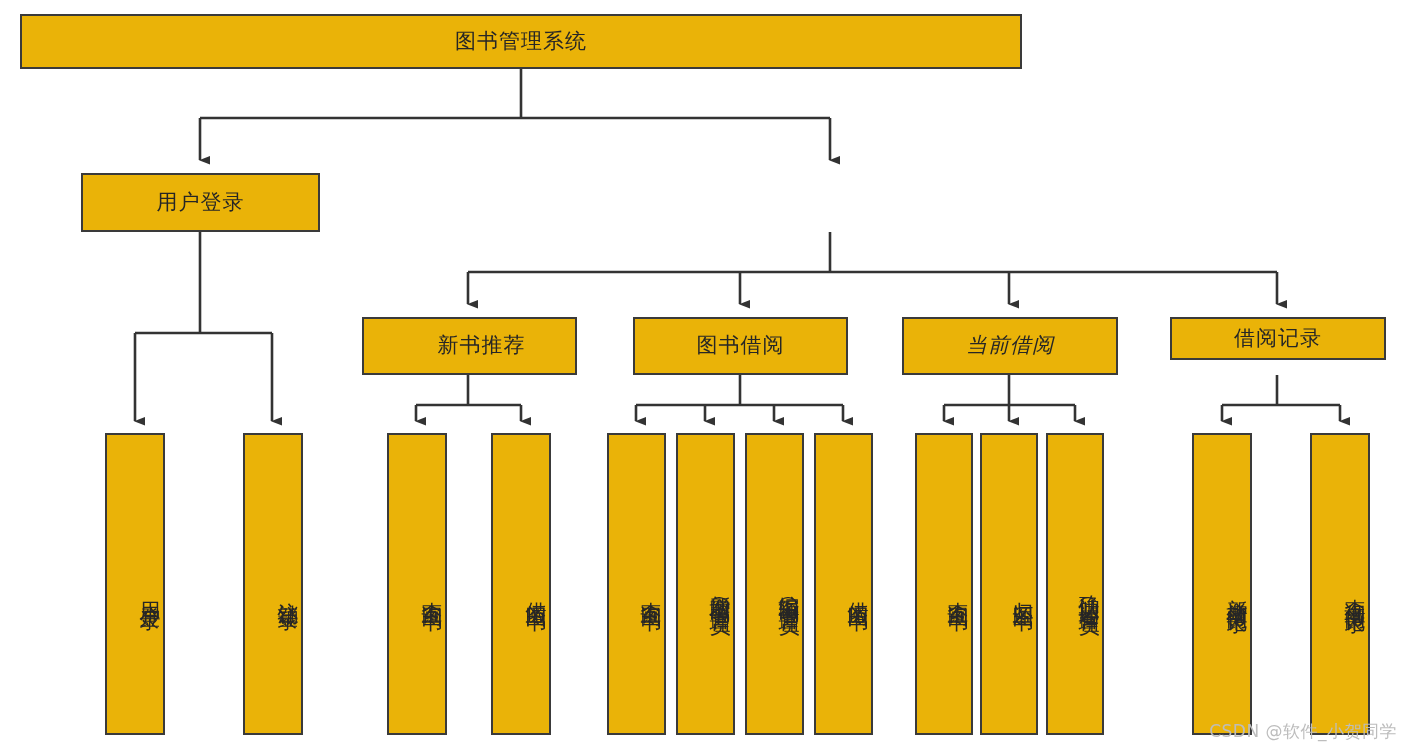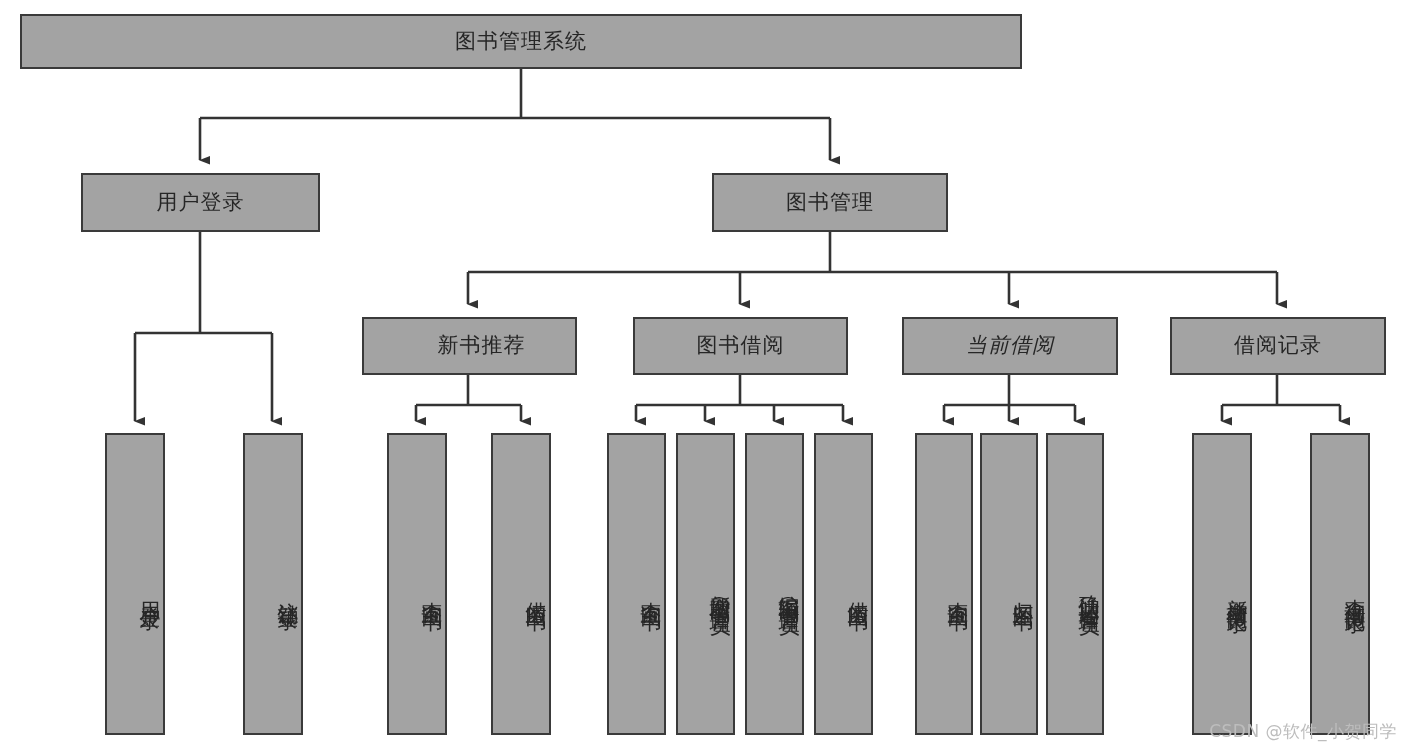--- a/index.html
+++ b/index.html
@@ -22,21 +22,21 @@
     left: 0;
     top: 0;
     width: 1405px;
     height: 747px;
     pointer-events: none;
   }
   .node {
     position: absolute;
     box-sizing: border-box;
     border: 2px solid #3a3a3a;
-    background: #a3a3a3;
+    background: #eab308;
     display: flex;
     align-items: center;
     justify-content: center;
     color: #262626;
   }
   .node.horiz {
     font-size: 21px;
     letter-spacing: 1px;
     line-height: 1.2;
   }
@@ -120,34 +120,31 @@
     </g>
   </svg>
 
   <div class="node horiz" style="left:20px; top:14px; width:1002px; height:55px;">
     <span class="label">图书管理系统</span>
   </div>
 
   <div class="node horiz" style="left:81px; top:173px; width:239px; height:59px;">
     <span class="label">用户登录</span>
   </div>
-  <div class="node horiz" style="left:712px; top:173px; width:236px; height:59px;">
-    <span class="label">图书管理</span>
-  </div>
 
   <div class="node horiz" style="left:362px; top:317px; width:215px; height:58px;padding-left:24px;">
     <span class="label">新书推荐</span>
   </div>
   <div class="node horiz" style="left:633px; top:317px; width:215px; height:58px;font-family:Liberation Serif, serif;">
     <span class="label">图书借阅</span>
   </div>
   <div class="node horiz" style="left:902px; top:317px; width:216px; height:58px;font-style:italic;">
     <span class="label">当前借阅</span>
   </div>
-  <div class="node horiz" style="left:1170px; top:317px; width:216px; height:58px;">
+  <div class="node horiz" style="left:1170px; top:317px; width:216px; height:43px;">
     <span class="label">借阅记录</span>
   </div>
 
   <div class="node vert" style="left:105px; top:433px; width:60px; height:302px;">
     <span class="label">用户登录</span>
   </div>
   <div class="node vert" style="left:243px; top:433px; width:60px; height:302px;">
     <span class="label">注销登录</span>
   </div>
 

